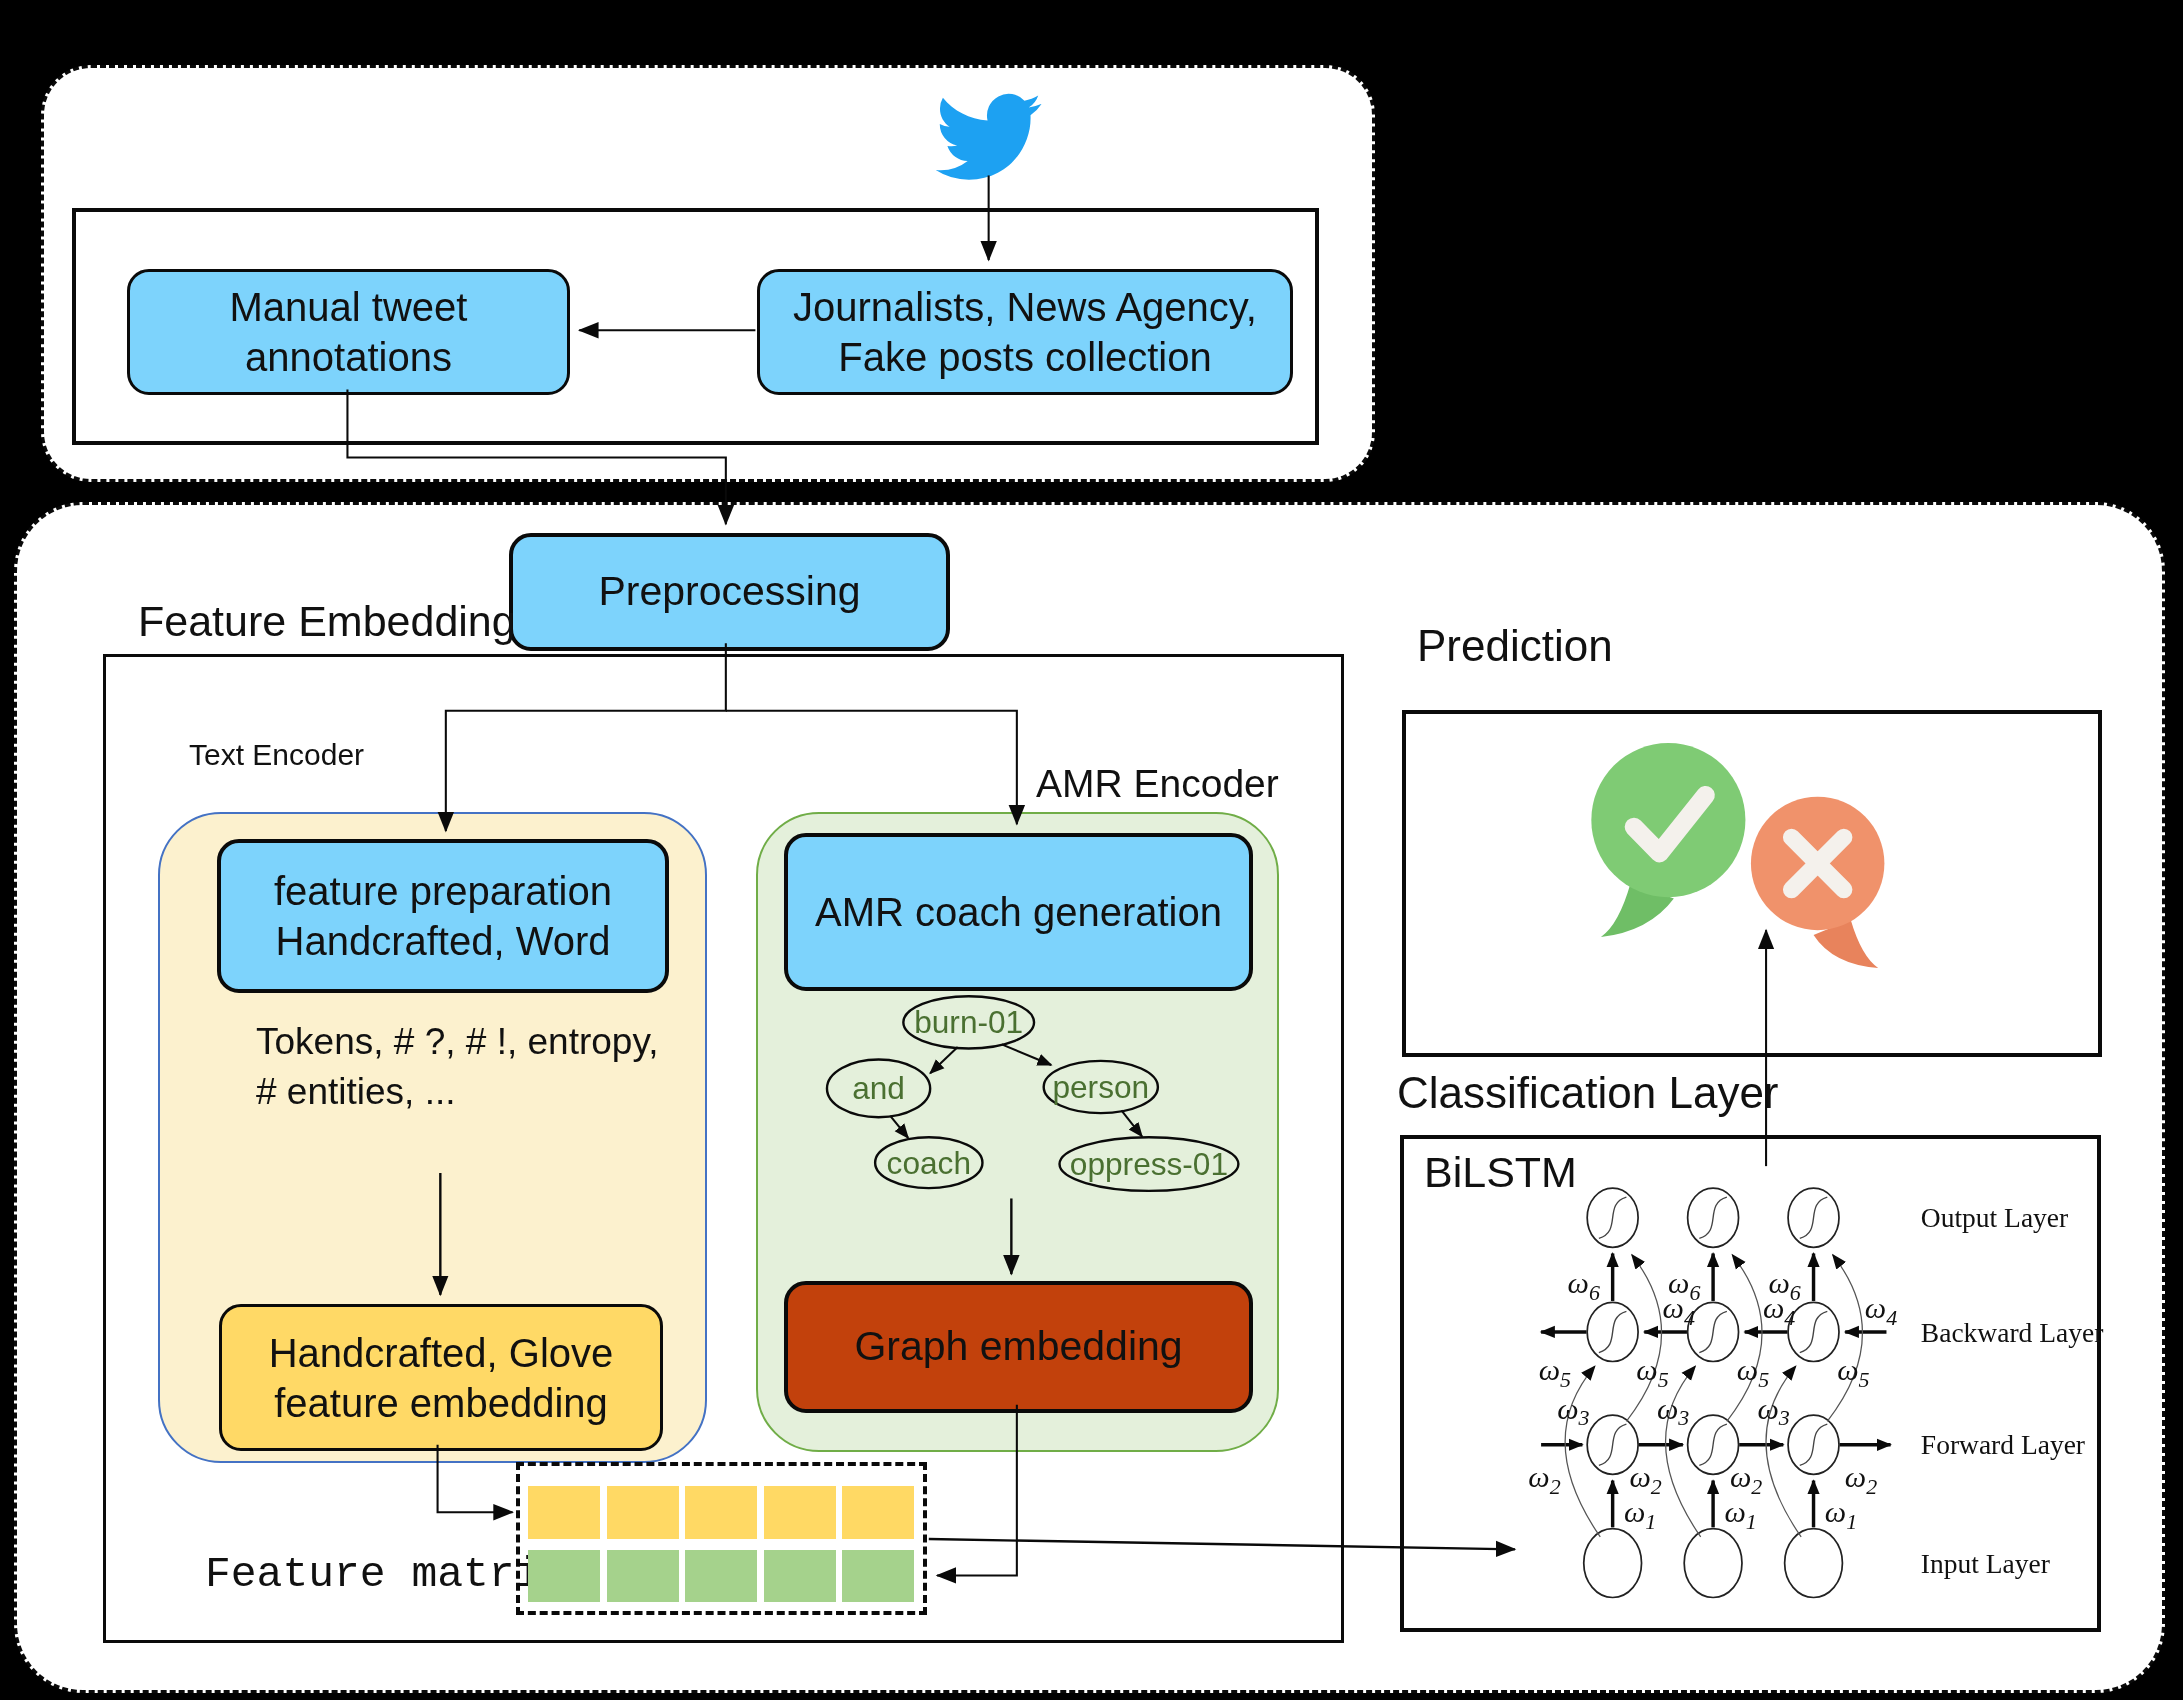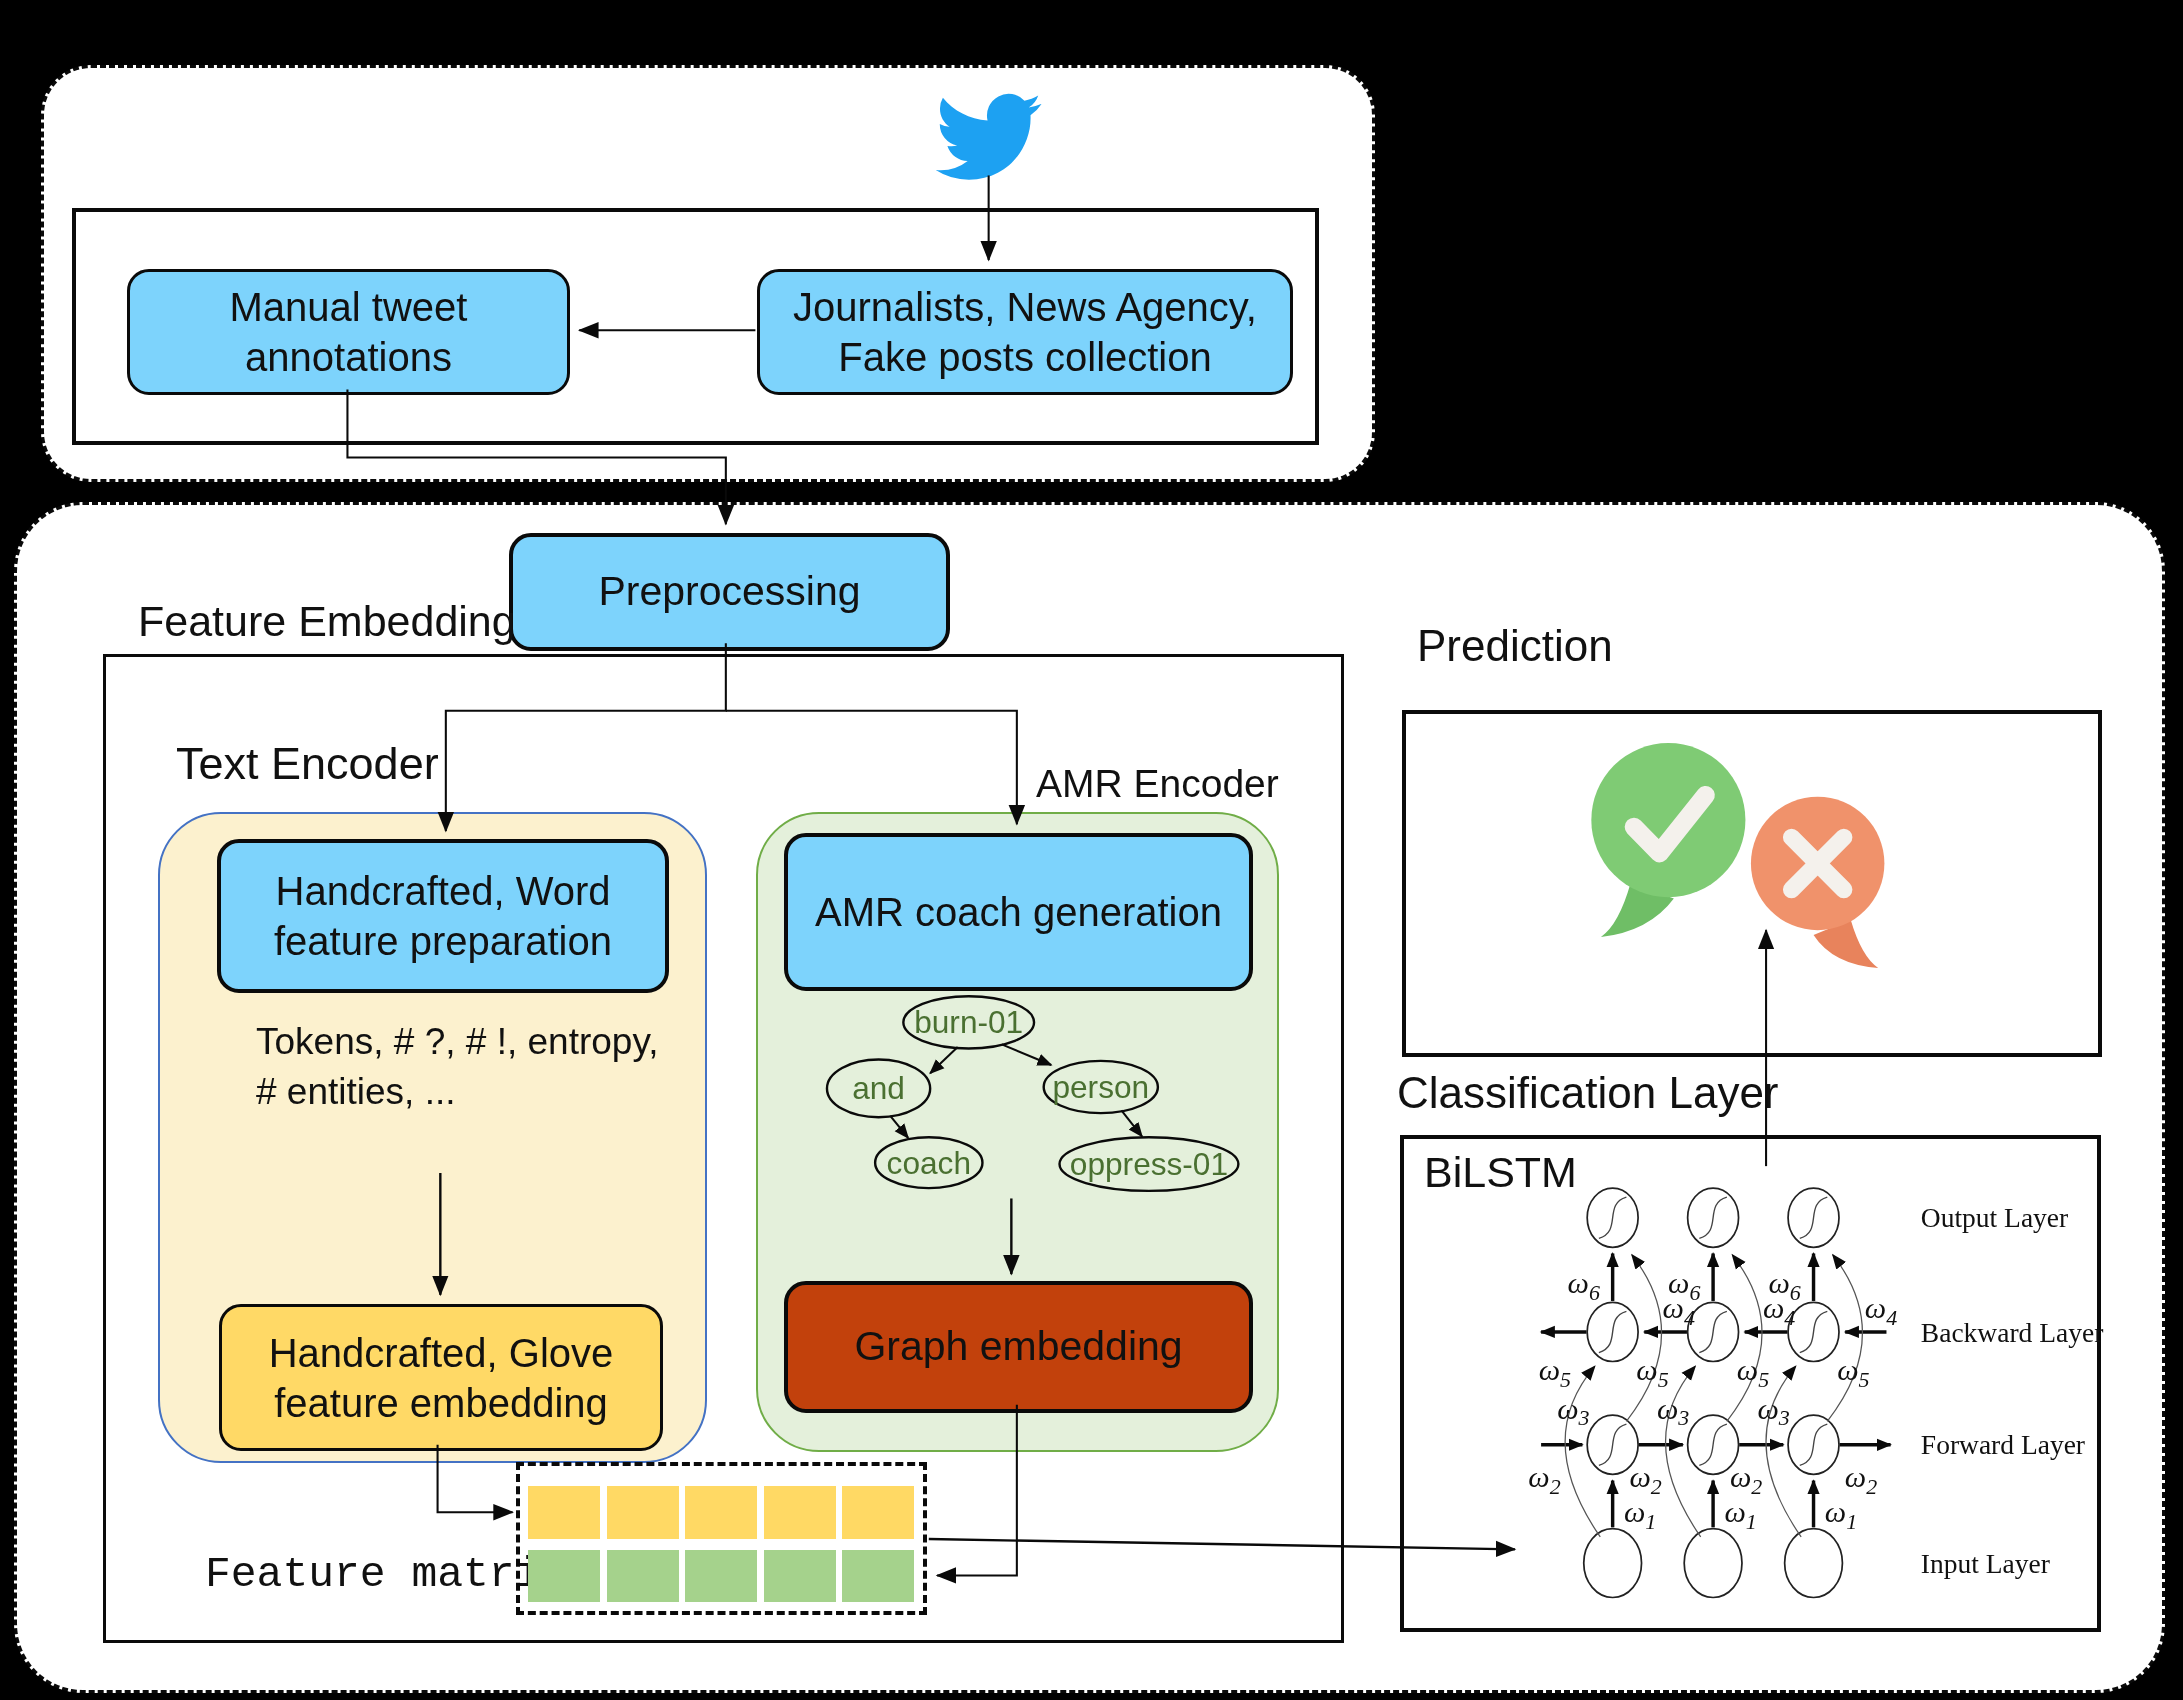--- a/index.html
+++ b/index.html
@@ -43,30 +43,30 @@
 <div class="abs dashed-round" style="left:13.8px;top:502px;width:2145px;height:1185px;border-radius:69px;"></div>
 
 <div class="abs node-box" style="left:509px;top:533px;width:433px;height:110px;font-size:41px;">
   <span>Preprocessing</span>
 </div>
 
 <div class="abs lbl" style="left:138px;top:597px;font-size:43px;"><span>Feature Embedding</span></div>
 
 <div class="abs solidbox" style="left:103px;top:654px;width:1235px;height:983px;border-width:3.4px;"></div>
 
-<div class="abs lbl" style="left:176px;top:738px;font-size:45px;"><span>Text Encoder</span></div>
+<div class="abs lbl" style="left:189px;top:738px;font-size:30px;"><span>Text Encoder</span></div>
 
 <div class="abs lbl" style="left:1036px;top:742px;font-size:39px;margin-top:20px;"><span>AMR Encoder</span></div>
 
 <div class="abs" style="left:158px;top:812px;width:545px;height:647px;background:#FCF1CE;border:2.1px solid #4472C4;border-radius:63px;"></div>
 
 <div class="abs node-box" style="left:217px;top:839px;width:444px;height:146px;font-size:40px;">
   <div>
+    <div>feature preparation</div>
     <div>Handcrafted, Word</div>
-    <div>feature preparation</div>
   </div>
 </div>
 
 <div class="abs" style="left:256px;top:1017px;width:413px;font-size:37px;line-height:1.35;">
   <div>Tokens, # ?, # !, entropy,</div>
   <div># entities, ...</div>
 </div>
 
 <div class="abs node-box" style="left:219px;top:1304px;width:438px;height:141px;font-size:40px;background:#FFD966;border-width:3.4px;">
   <div>

